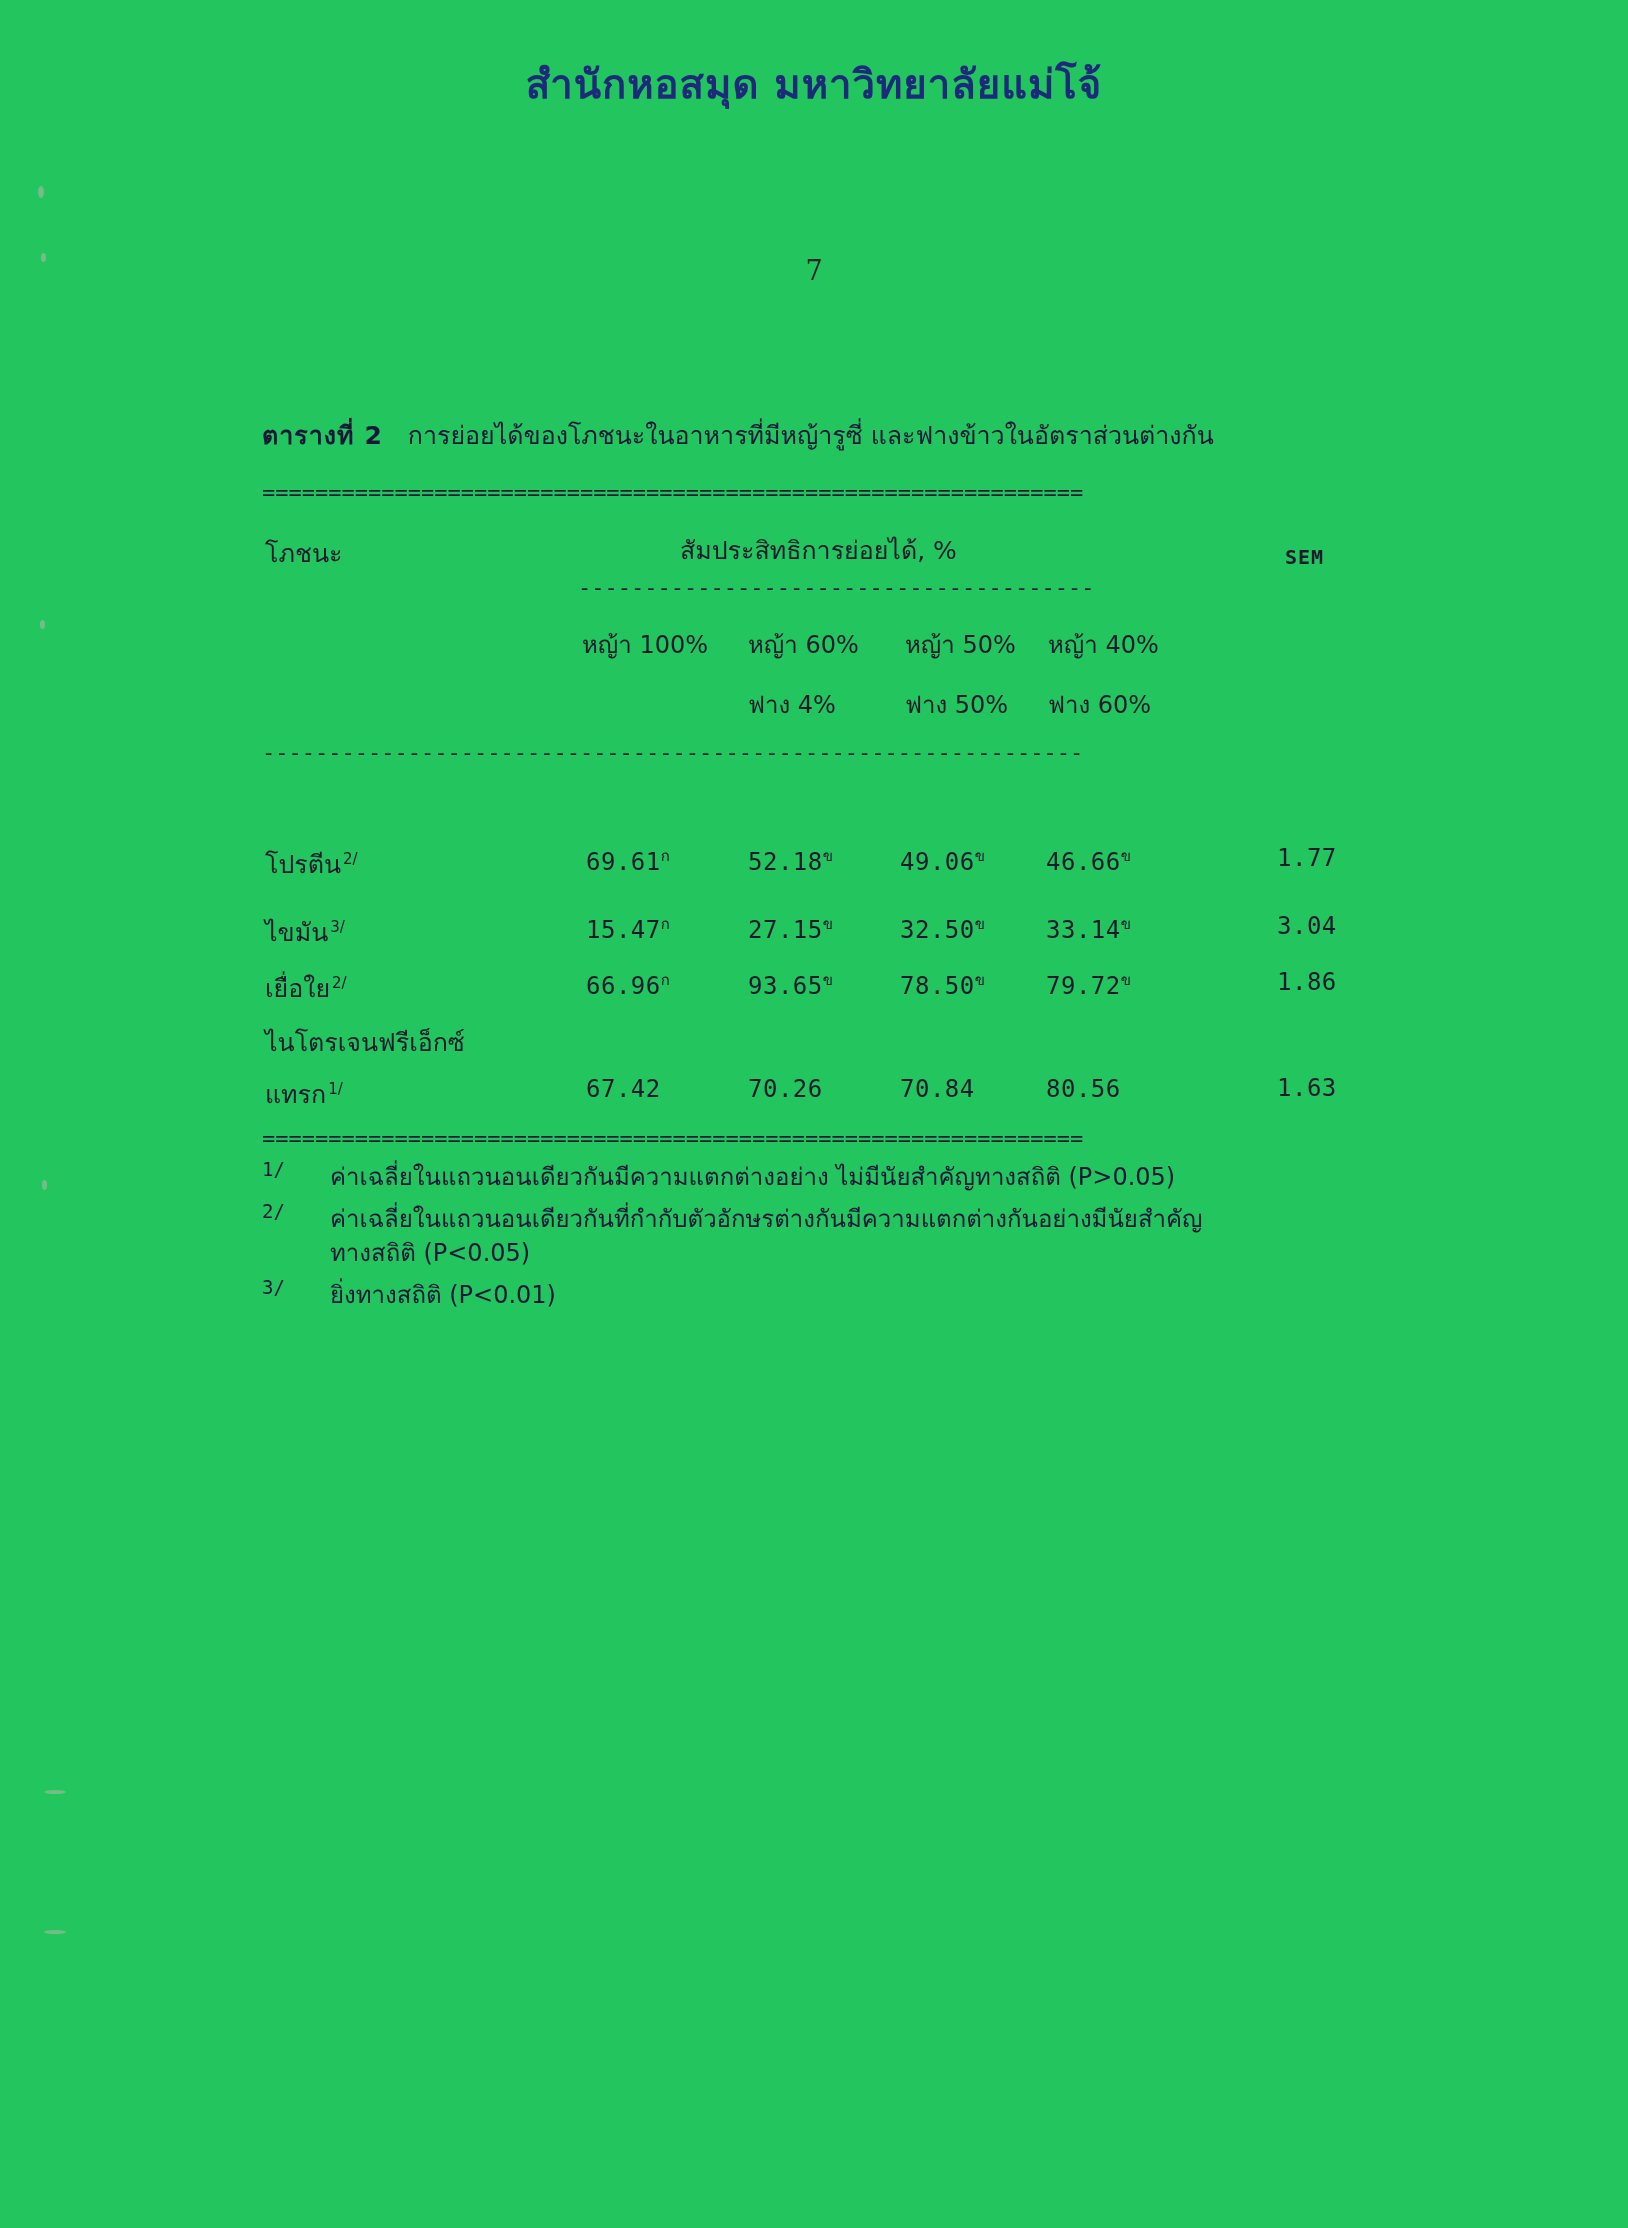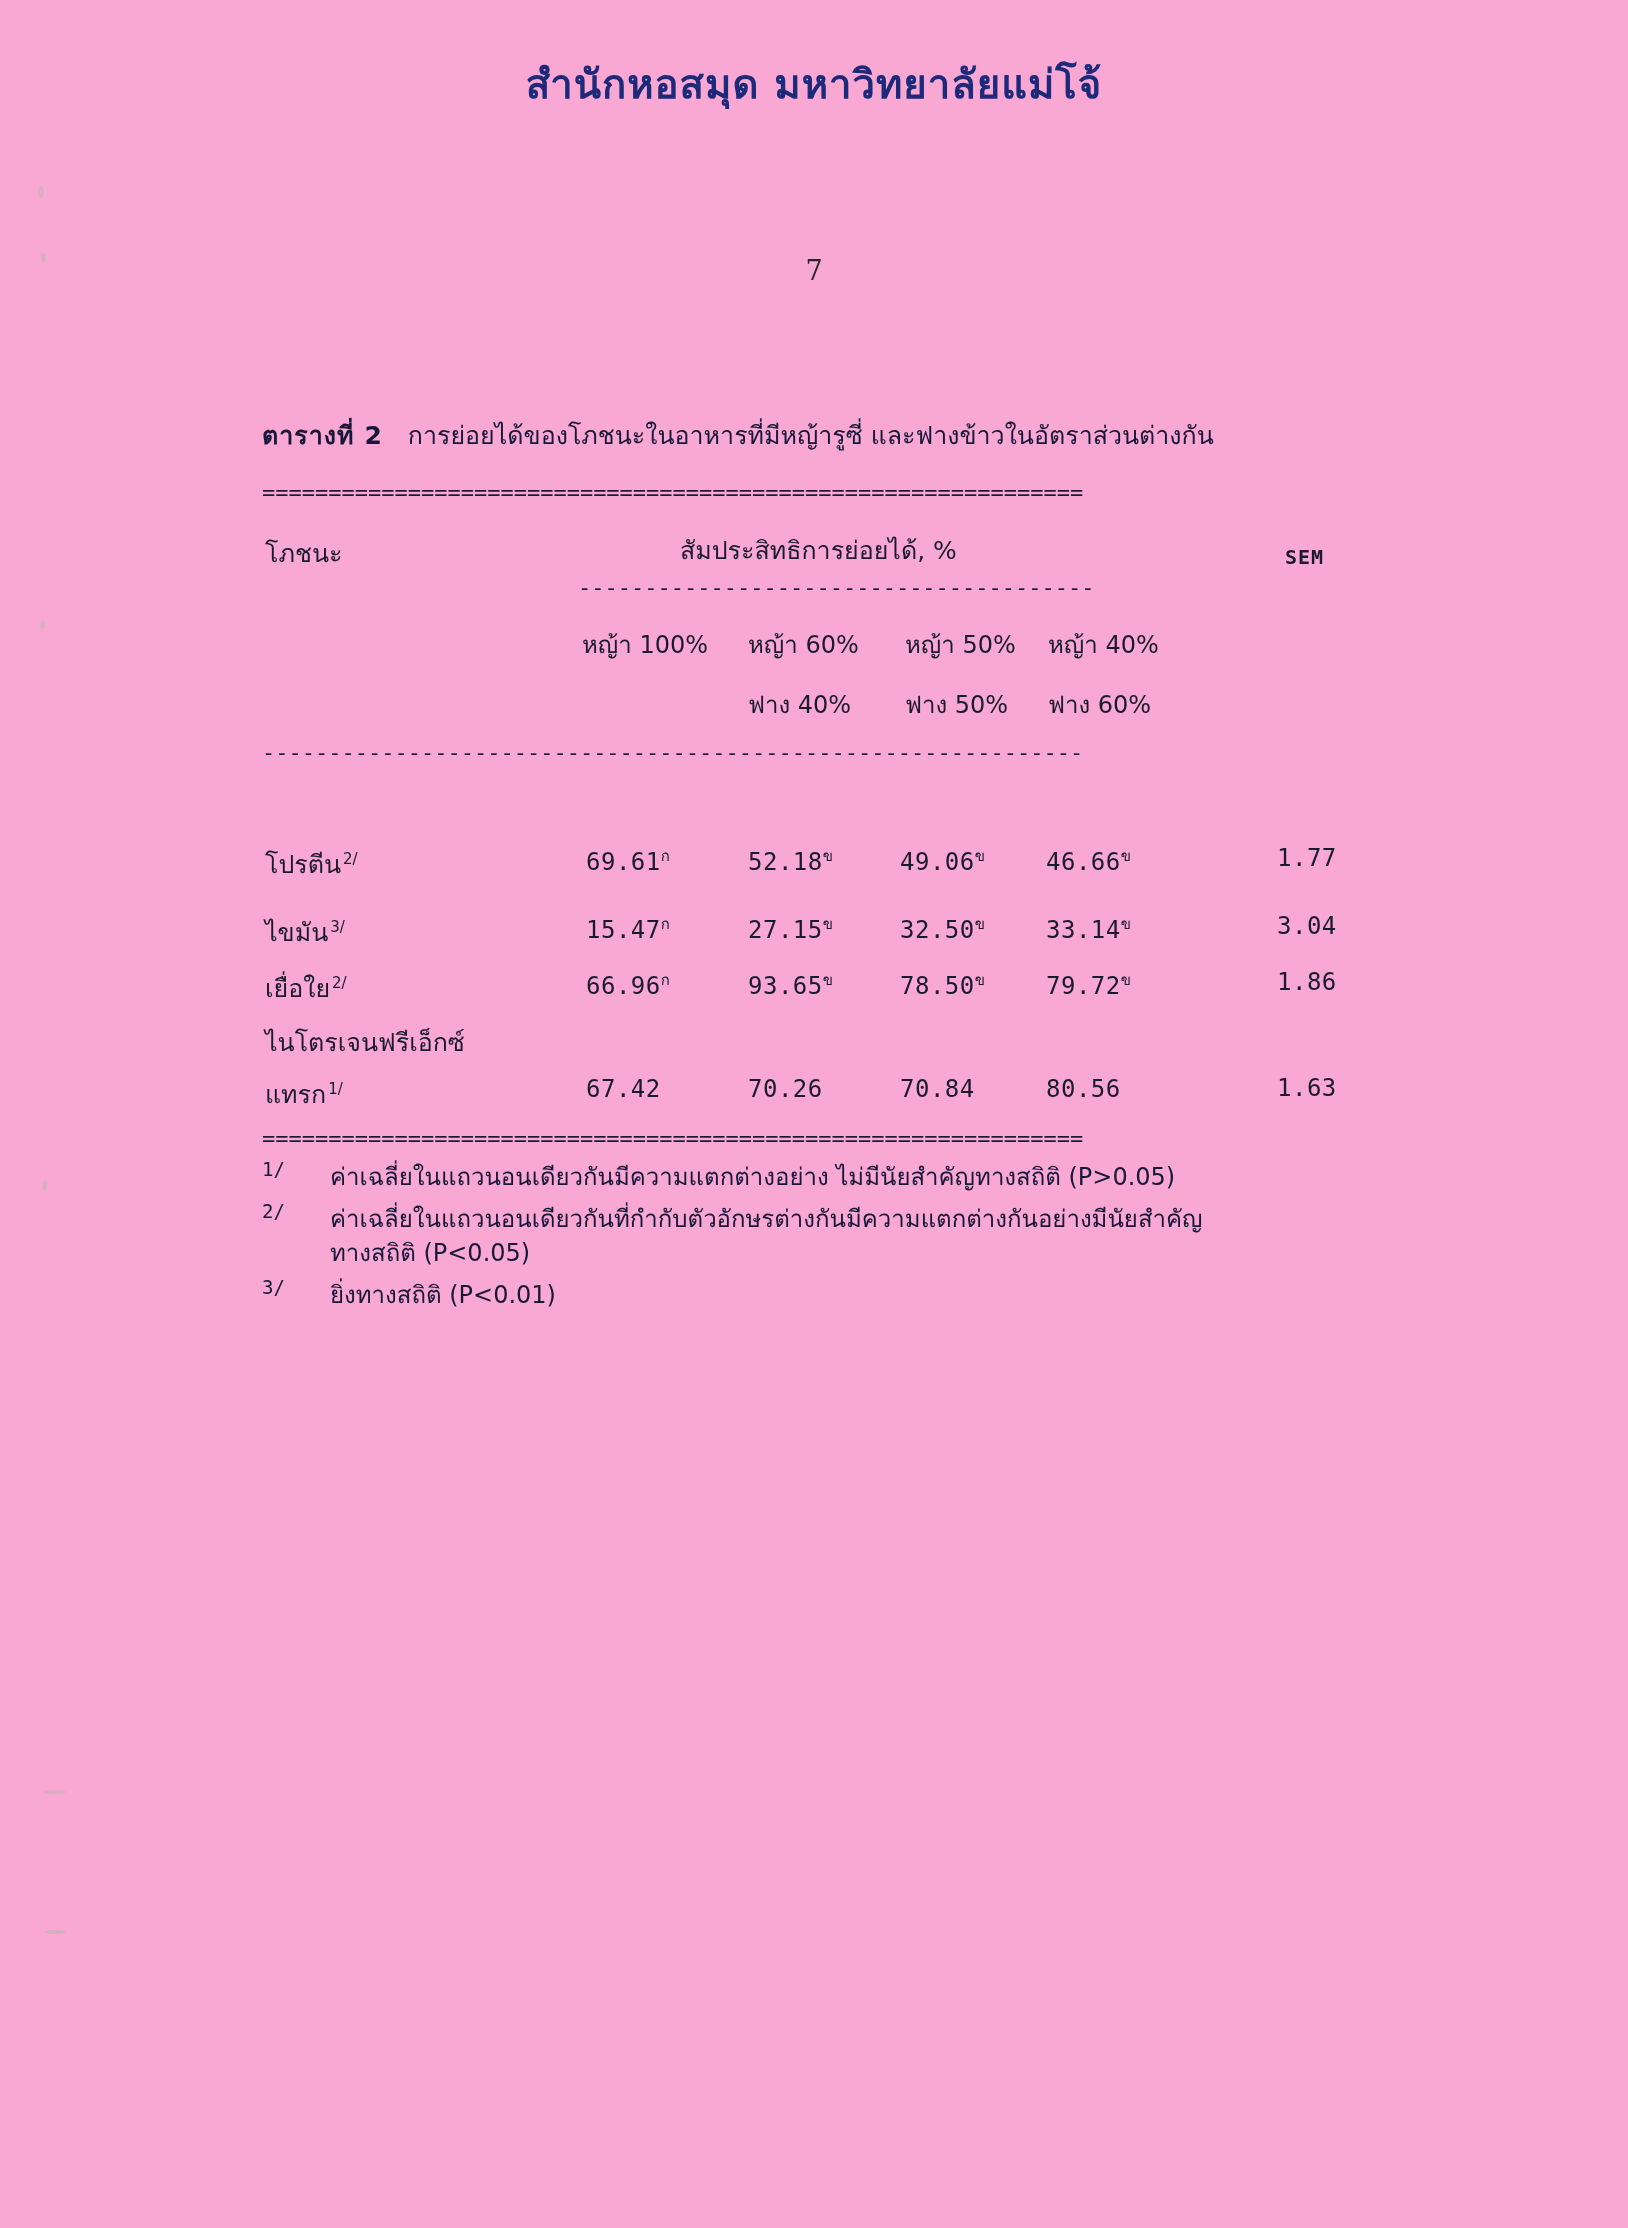--- a/index.html
+++ b/index.html
@@ -14,21 +14,21 @@
     color: #1a1a2e;
     position: relative;
     overflow: hidden;
   }
 
   .page {
     position: absolute;
     top: 0; left: 0;
     width: 1628px;
     height: 2228px;
-    background: #f9a8d4;
+    background: #22c55e;
   }
 
   
   .speckle {
     position: absolute;
     background: #b9b7ac;
     border-radius: 50%;
     opacity: .55;
   }
 
@@ -225,21 +225,21 @@
   <div class="hdr-coeff">สัมประสิทธิการย่อยได้, %</div>
   <div class="hdr-sem">SEM</div>
 
   <div class="sub-dash">---------------------------------------</div>
 
   <div class="treat-row treat-row-1 col1">หญ้า 100%</div>
   <div class="treat-row treat-row-1 col2">หญ้า 60%</div>
   <div class="treat-row treat-row-1 col3">หญ้า 50%</div>
   <div class="treat-row treat-row-1 col4">หญ้า 40%</div>
 
-  <div class="treat-row treat-row-2 col2">ฟาง 40%</div>
+  <div class="treat-row treat-row-2 col2">ฟาง 4%</div>
   <div class="treat-row treat-row-2 col3">ฟาง 50%</div>
   <div class="treat-row treat-row-2 col4">ฟาง 60%</div>
 
   <div class="rule dash-rule-header">--------------------------------------------------------------</div>
 
 
   <div class="data-row" style="top:844px;">
     <div class="row-label"><span>โปรตีน</span><sup>2/</sup></div>
     <div class="num n1"><span>69.61</span><sup>ก</sup></div>
     <div class="num n2"><span>52.18</span><sup>ข</sup></div>

